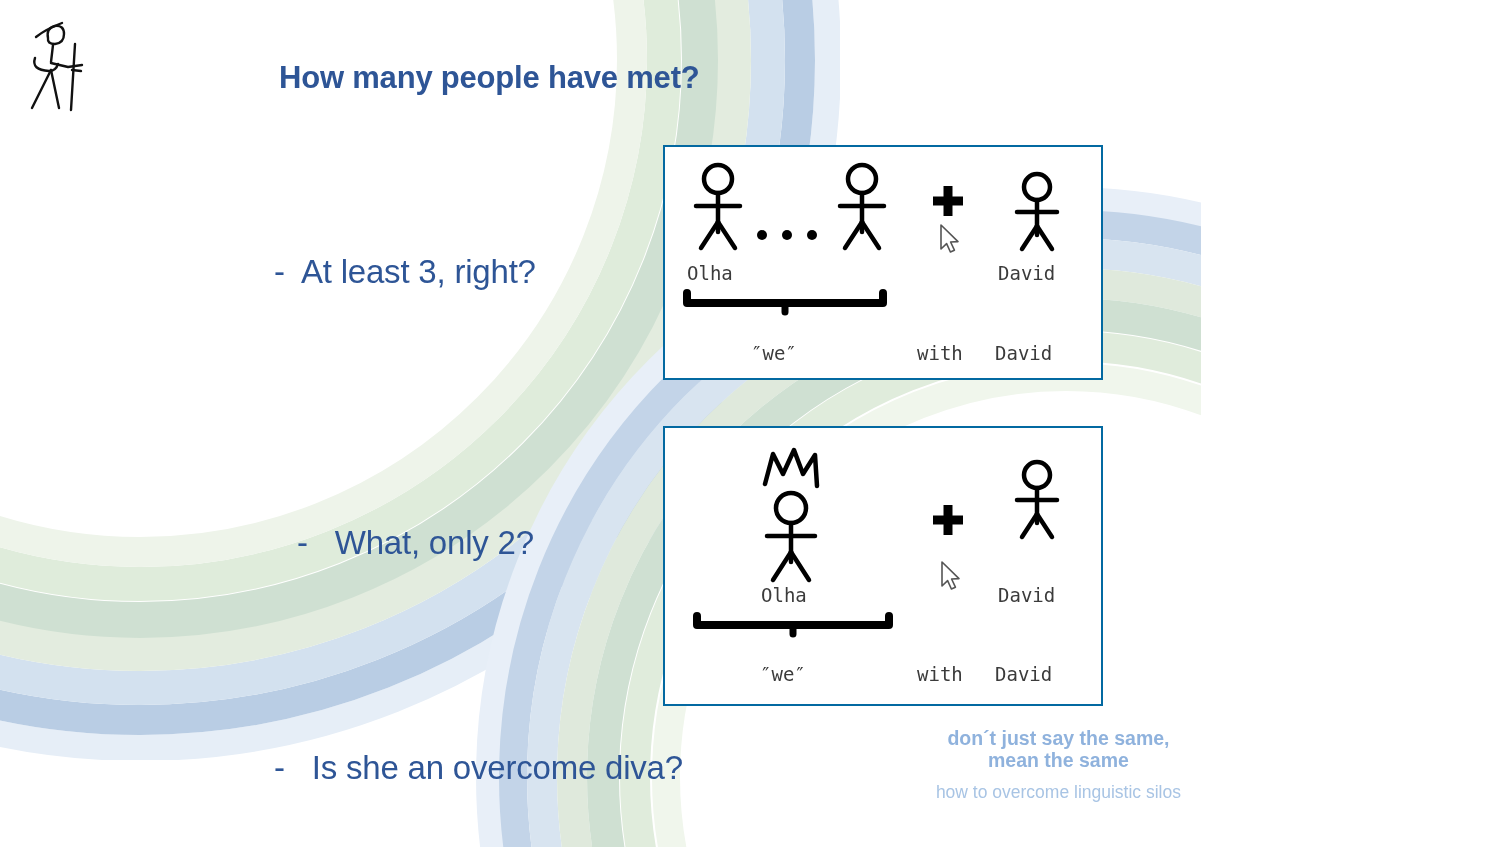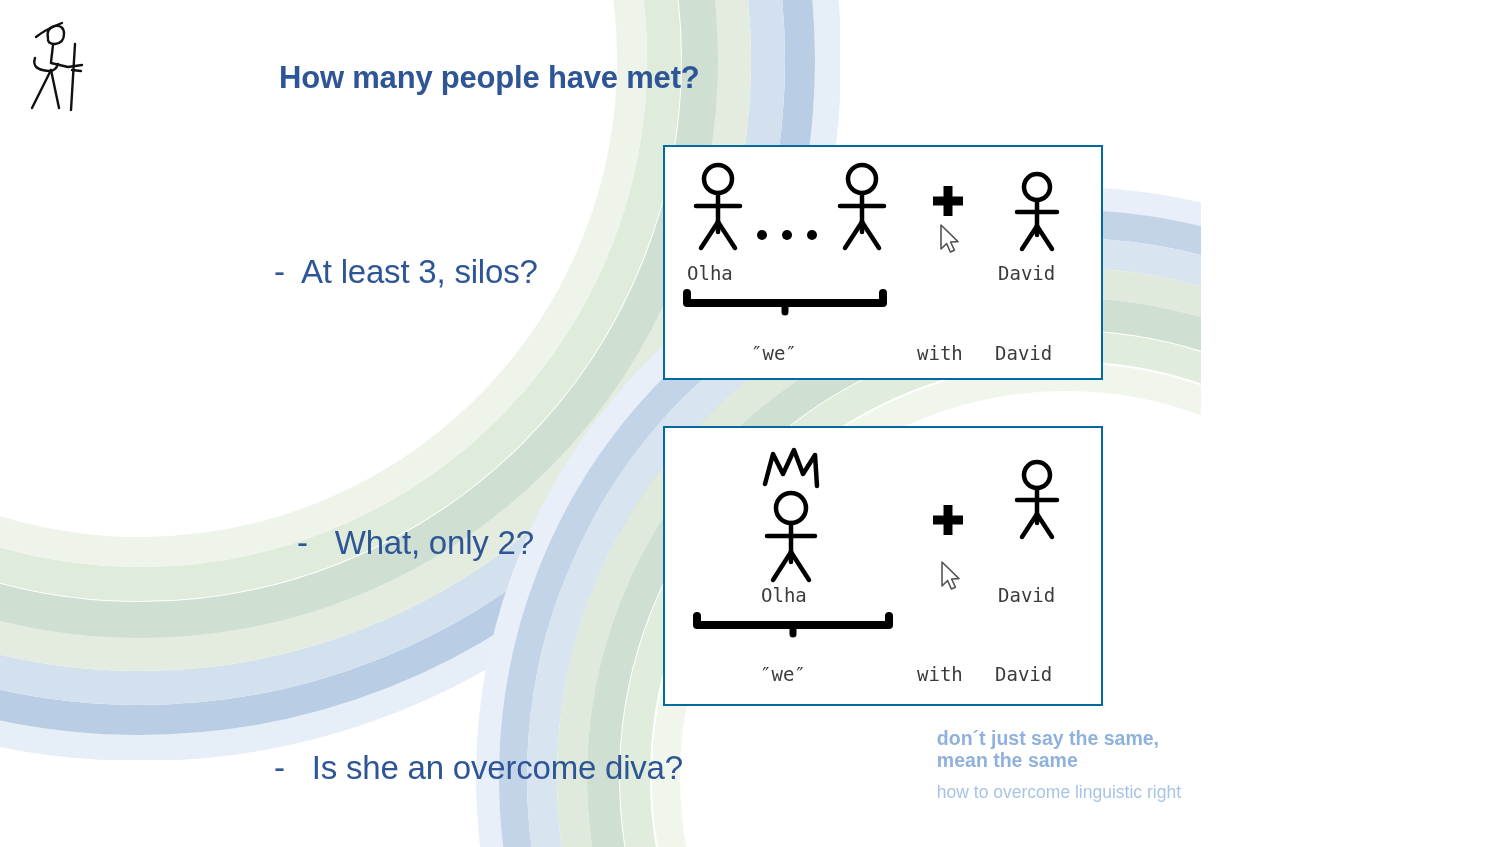--- a/index.html
+++ b/index.html
@@ -98,21 +98,21 @@
     font-family: "DejaVu Sans Mono", "Liberation Mono", monospace;
     font-size: 19px;
     fill: #3b3b3b;
   }
 
   
   #tagline {
     position: absolute;
     right: 20px;
     bottom: 44px;
-    text-align: left;
+    text-align: center;
     line-height: 1.12;
   }
   #tagline-line1, #tagline-line2 {
     font-size: 19.5px;
     font-weight: bold;
     color: #8fb2dd;
     white-space: nowrap;
   }
   #tagline-sub {
     margin-top: 12px;
@@ -160,21 +160,21 @@
       <path d="M29 45 L46 49 L60 47"></path>
       <path d="M29 52 L10 90"></path>
       <path d="M29 52 L37 90"></path>
       <path d="M53 26 L49 92"></path>
       <path d="M50 52 L59 53"></path>
     </g>
   </svg>
 
   <div id="title">How many people have met?</div>
 
-  <div class="bullet" id="bullet-0">-  At least 3, silos?</div>
+  <div class="bullet" id="bullet-0">-  At least 3, right?</div>
   <div class="bullet" id="bullet-1">-   What, only 2?</div>
   <div class="bullet" id="bullet-2">-   Is she an overcome diva?</div>
 
   <div class="diagram-box" id="diagram-box-0">
     <svg class="diagram-svg" viewBox="0 0 436 231">
       <g stroke="#000000" stroke-width="4.5" fill="none" stroke-linecap="round">
 
         <g>
           <circle cx="53" cy="32" r="14" stroke-width="4.5"></circle>
           <line x1="53" y1="46" x2="53" y2="85"></line>
@@ -274,16 +274,16 @@
 
       <text class="mono-label" x="95" y="253">″we″</text>
       <text class="mono-label" x="252" y="253">with</text>
       <text class="mono-label" x="330" y="253">David</text>
     </svg>
   </div>
 
   <div id="tagline">
     <div id="tagline-line1">don´t just say the same,</div>
     <div id="tagline-line2">mean the same</div>
-    <div id="tagline-sub">how to overcome linguistic right</div>
+    <div id="tagline-sub">how to overcome linguistic silos</div>
   </div>
 
 </div>
 
 </body></html>

